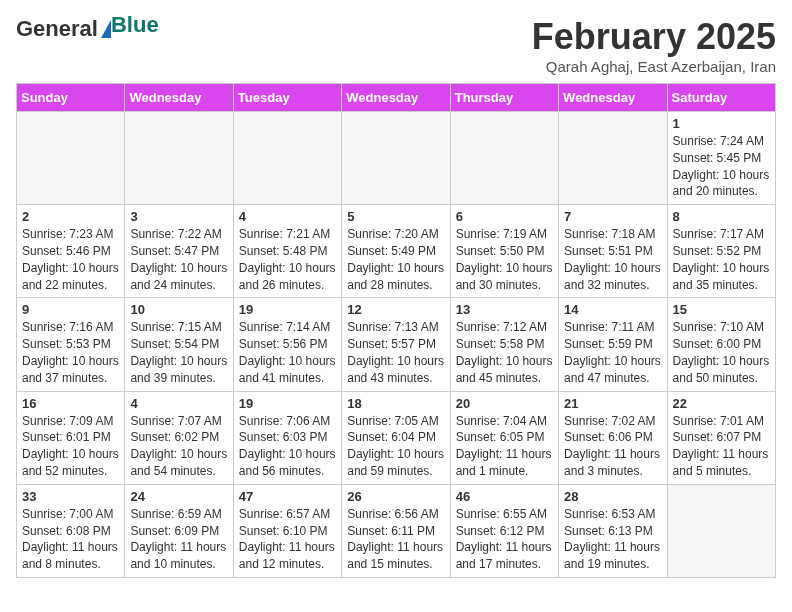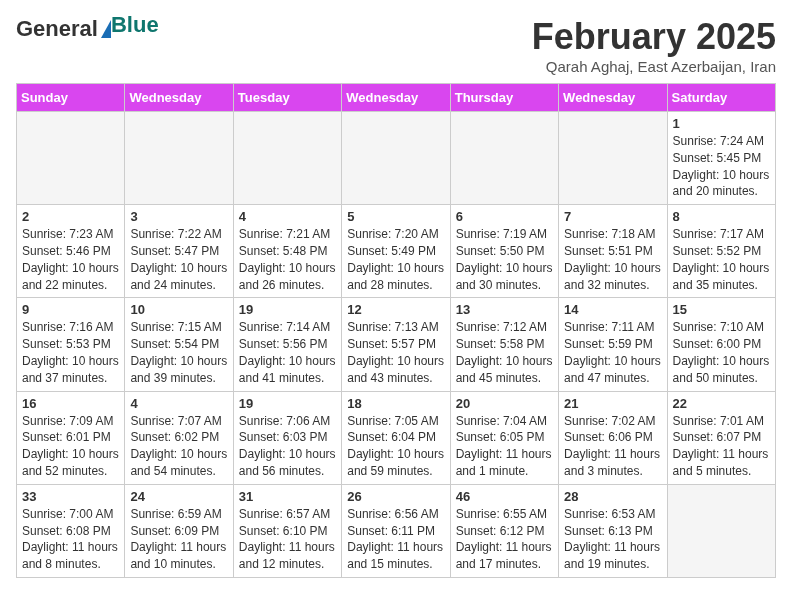--- a/index.html
+++ b/index.html
@@ -211,21 +211,21 @@
       <tr>
         <td>
           <span class="day-number">33</span>
           <div class="day-info">Sunrise: 7:00 AM<br>Sunset: 6:08 PM<br>Daylight: 11 hours and 8 minutes.</div>
         </td>
         <td>
           <span class="day-number">24</span>
           <div class="day-info">Sunrise: 6:59 AM<br>Sunset: 6:09 PM<br>Daylight: 11 hours and 10 minutes.</div>
         </td>
         <td>
-          <span class="day-number">31</span>
+          <span class="day-number">47</span>
           <div class="day-info">Sunrise: 6:57 AM<br>Sunset: 6:10 PM<br>Daylight: 11 hours and 12 minutes.</div>
         </td>
         <td>
           <span class="day-number">26</span>
           <div class="day-info">Sunrise: 6:56 AM<br>Sunset: 6:11 PM<br>Daylight: 11 hours and 15 minutes.</div>
         </td>
         <td>
           <span class="day-number">46</span>
           <div class="day-info">Sunrise: 6:55 AM<br>Sunset: 6:12 PM<br>Daylight: 11 hours and 17 minutes.</div>
         </td>

